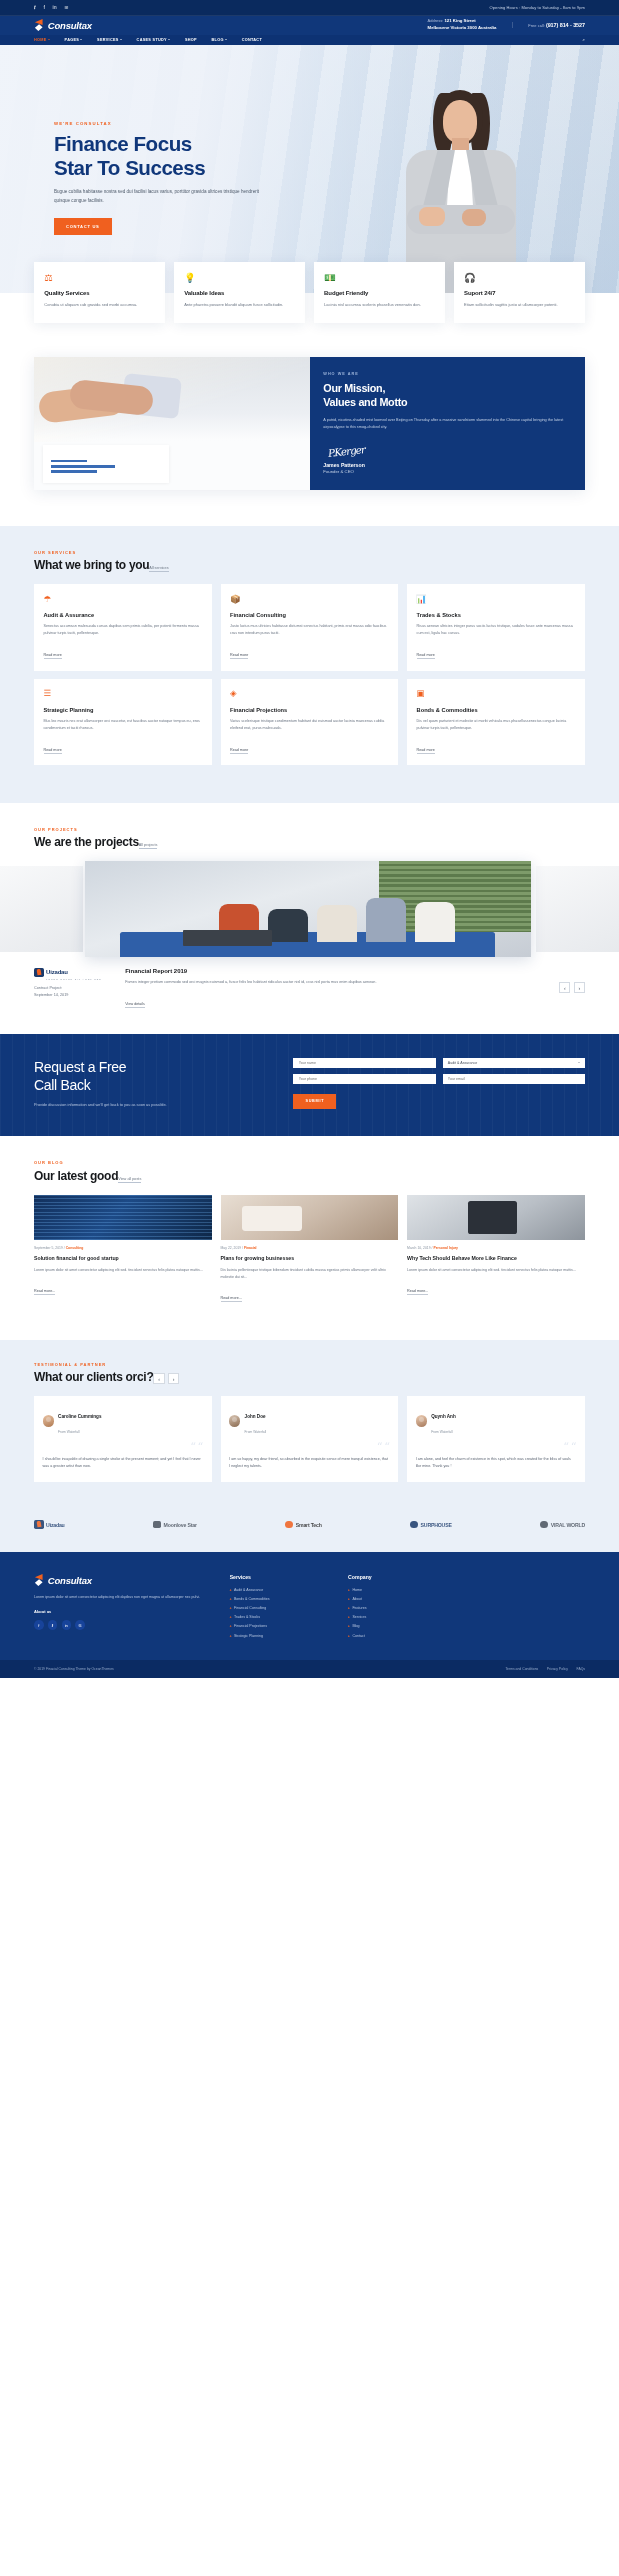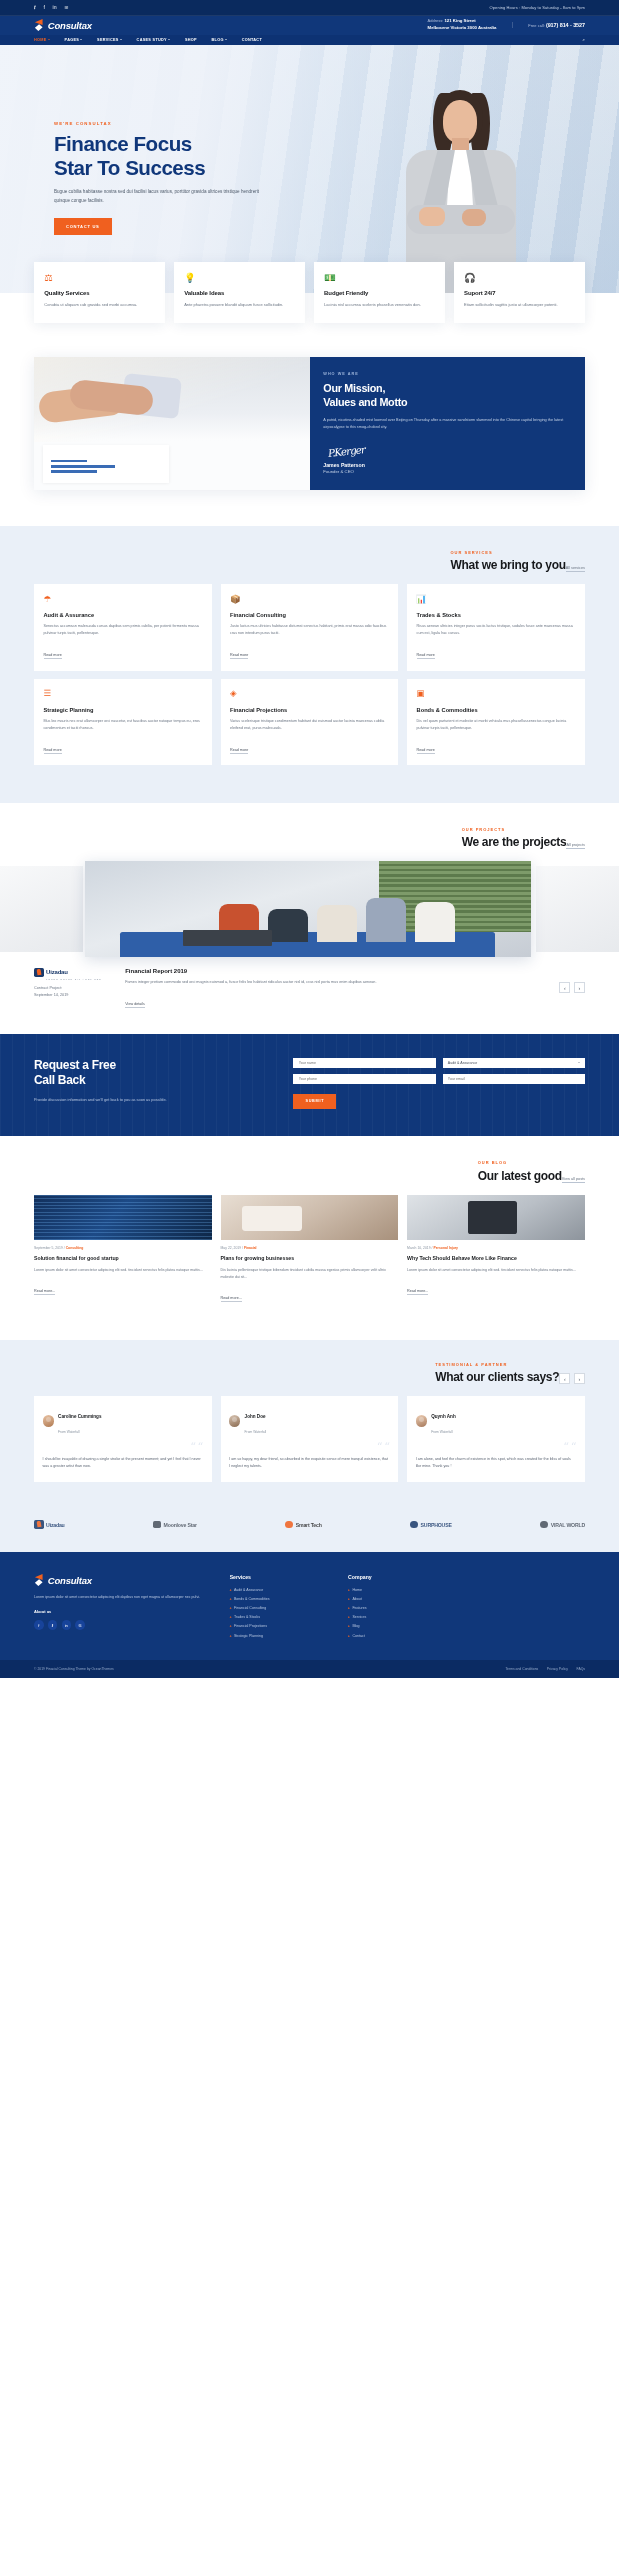--- a/index.html
+++ b/index.html
@@ -233,21 +233,21 @@
   .sig {
     margin-top:13.8px; font-family:"DejaVu Serif", serif; font-style:italic;
     font-size:10.3px; color:#fff; letter-spacing:-0.9px; transform:rotate(-6deg);
     display:inline-block; margin-left:5.2px;
   }
   .sig-name { margin-top:3.4px; font-size:5.2px; font-weight:bold; }
   .sig-role { font-size:4.3px; color:#c3d1e6; margin-top:1.7px; }
 
   
   .services { background:#eaf0f8; margin-top:36px; padding:24px 34px 29px 34px; }
-  .sec-head { display:flex; align-items:flex-end; justify-content:flex-end; margin-bottom:12px; }
+  .sec-head { display:flex; align-items:flex-end; justify-content:flex-start; margin-bottom:12px; }
   .sec-eyebrow { color:#f0601f; font-size:4px; font-weight:bold; letter-spacing:1px; }
   .sec-title {
     color:#17191c; font-size:12px; font-weight:bold; letter-spacing:-0.3px;
     margin-top:3.4px;
   }
   .sec-link { font-size:3.8px; color:#6b7583; border-bottom:0.9px solid #b9c3d1; padding-bottom:0.9px; }
   .grid3 { display:flex; gap:8.6px; margin-bottom:8.6px; }
   .scard {
     flex:1; background:#ffffff; padding:10.3px 9.5px 11.2px 9.5px;
   }
@@ -308,21 +308,21 @@
     align-items:center; justify-content:center; font-size:5.2px; color:#56606d;
     background:#fff;
   }
 
   
   .callback {
     background:#10377a; padding:24px 34px 27.5px 34px; display:flex; gap:17px;
     background-image:repeating-linear-gradient(90deg, rgba(255,255,255,.035) 0 0.9px, transparent 0.9px 12px);
   }
   .cb-left { width:44%; }
-  .cb-left h2 { color:#fff; font-size:12px; font-weight:bold; line-height:1.3; letter-spacing:-0.3px; margin-bottom:6.9px; }
+  .cb-left h2 { color:#fff; font-size:14px; font-weight:normal; line-height:1.3; letter-spacing:-0.3px; margin-bottom:6.9px; }
   .cb-left p { color:#b6c6e0; font-size:3.9px; line-height:1.9; width:146px; }
   .cb-right { flex:1; }
   .cb-row { display:flex; gap:6.9px; margin-bottom:6px; }
   .cb-input {
     flex:1; height:10.3px; background:#ffffff; border:none;
     font-size:3.6px; color:#8b94a1; padding:0 5.2px;
     font-family:"Liberation Sans", sans-serif;
   }
   .cb-select {
     flex:1; height:10.3px; background:#ffffff; border:none;
@@ -730,21 +730,21 @@
       <p>Lorem ipsum dolor sit amet consectetur adipiscing elit sed. tincidunt senectus felis platea natoque mattis...</p>
       <a class="readmore">Read more...</a>
     </div>
   </div>
 </div>
 
 <div class="testi">
   <div class="sec-head">
     <div>
       <div class="sec-eyebrow">TESTIMONIAL &amp; PARTNER</div>
-      <div class="sec-title">What our clients says?</div>
+      <div class="sec-title">What our clients orci?</div>
     </div>
     <div class="testi-arrows">
       <div class="arrow">‹</div>
       <div class="arrow">›</div>
     </div>
   </div>
   <div class="grid3">
     <div class="tcard">
       <div class="tperson">
         <span class="avatar av1"></span>

